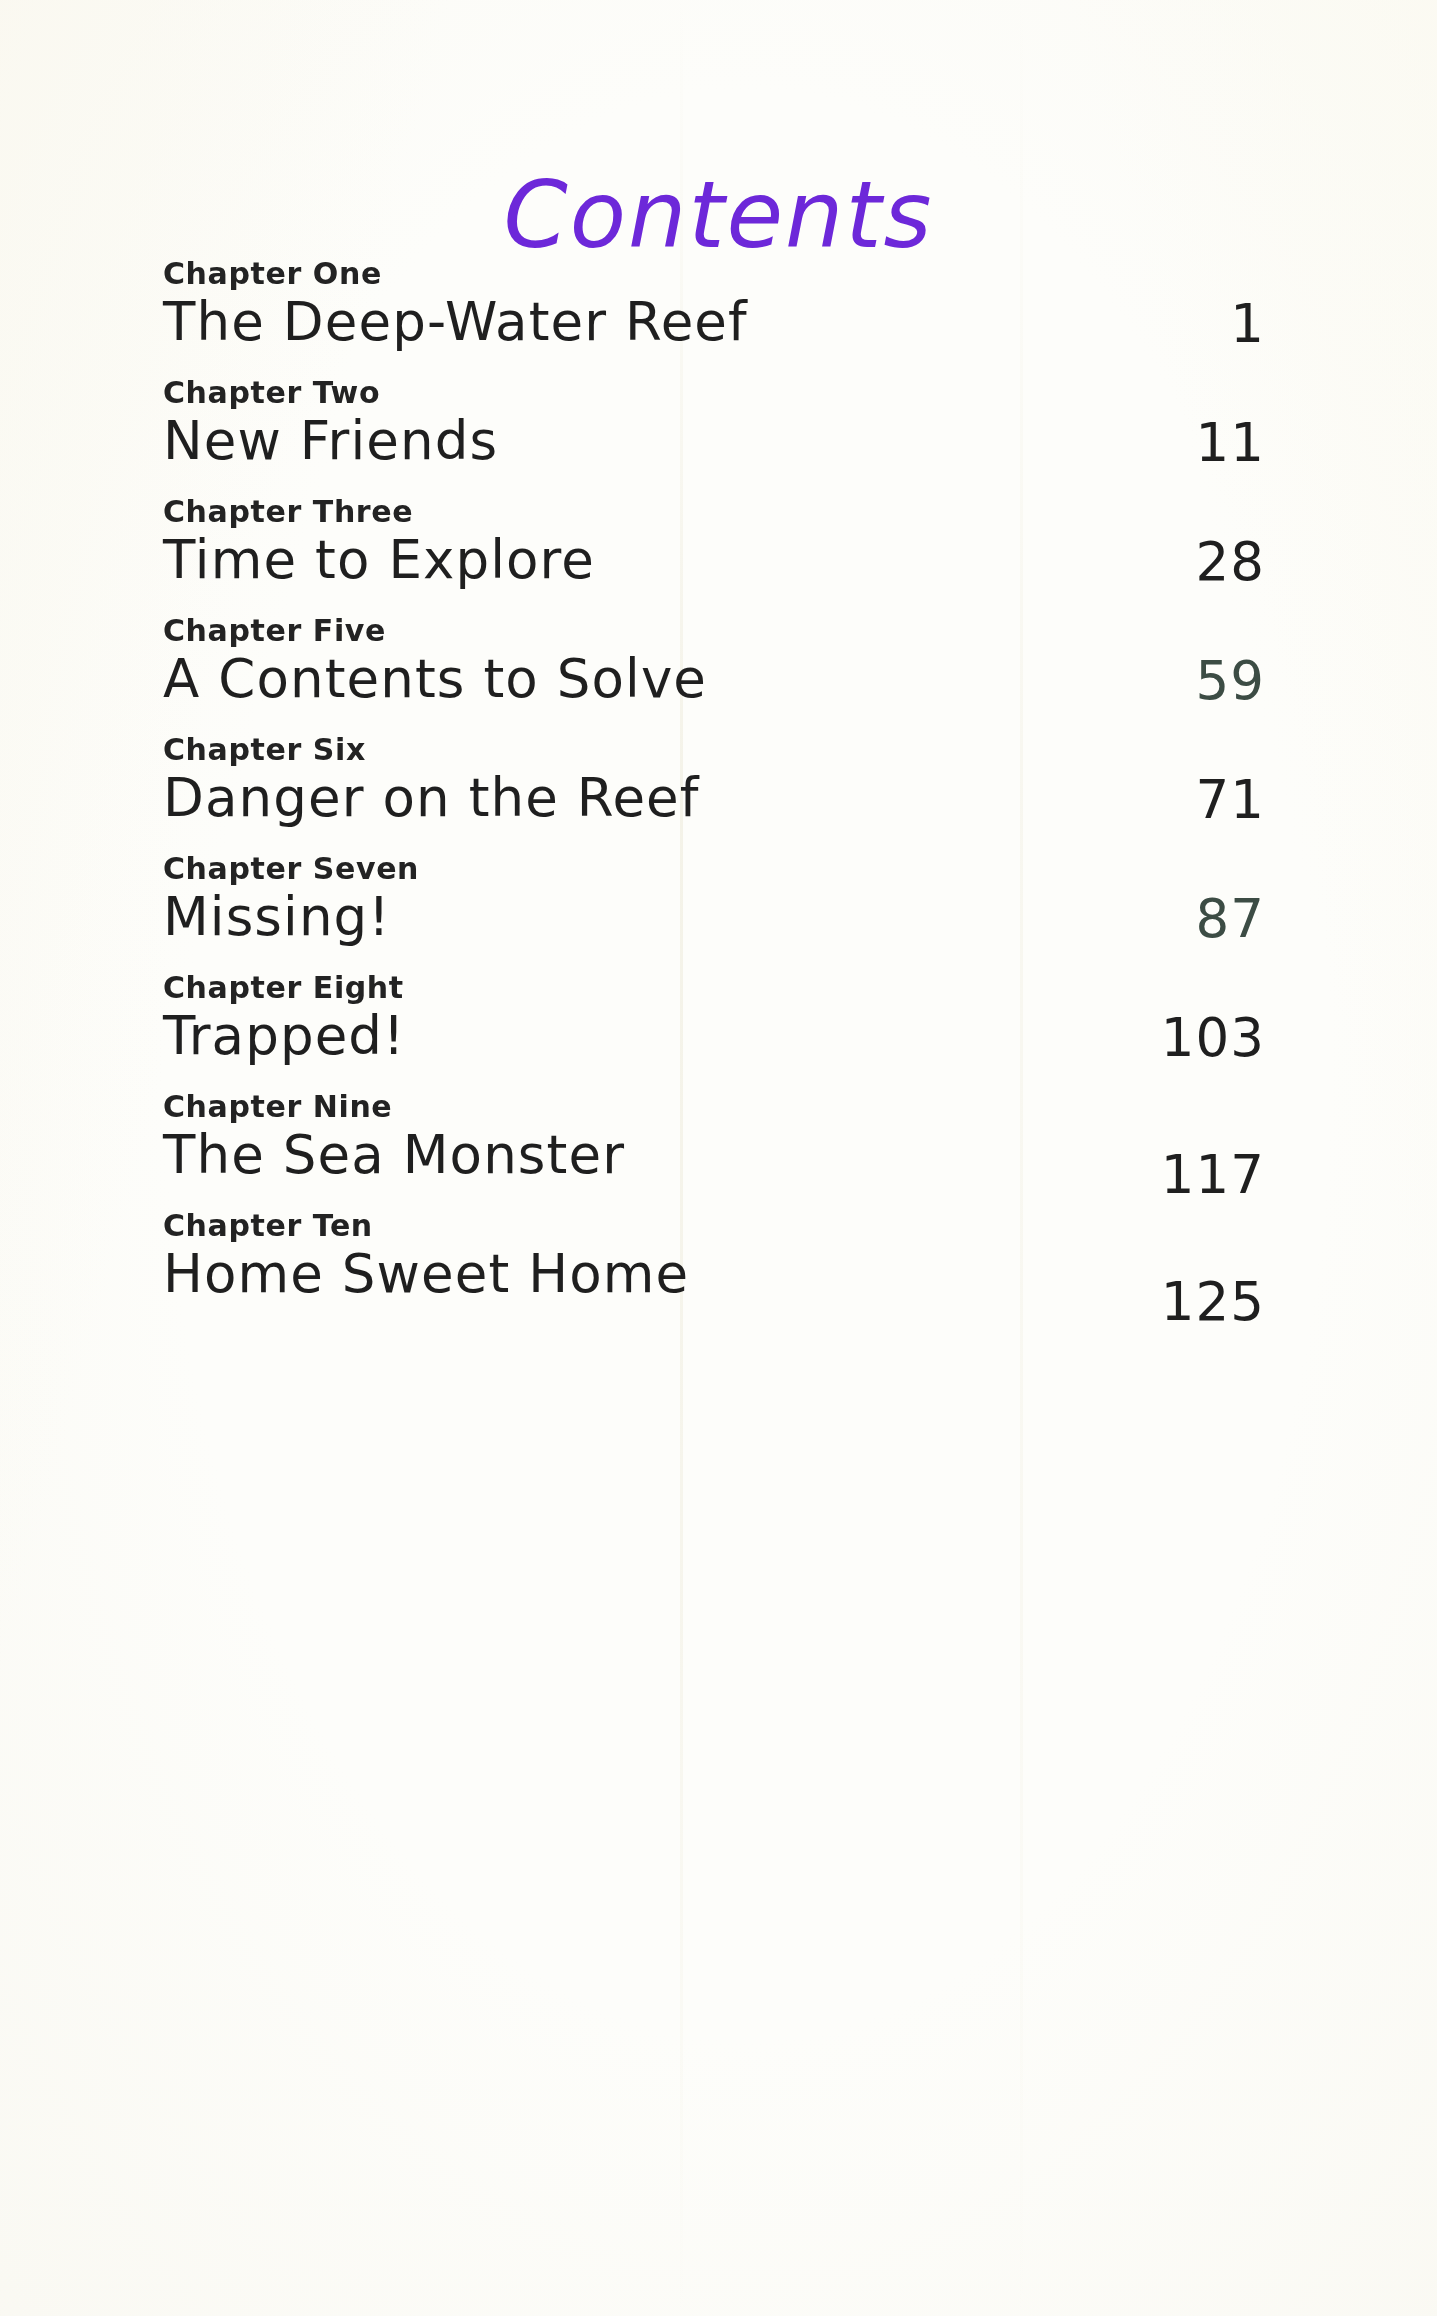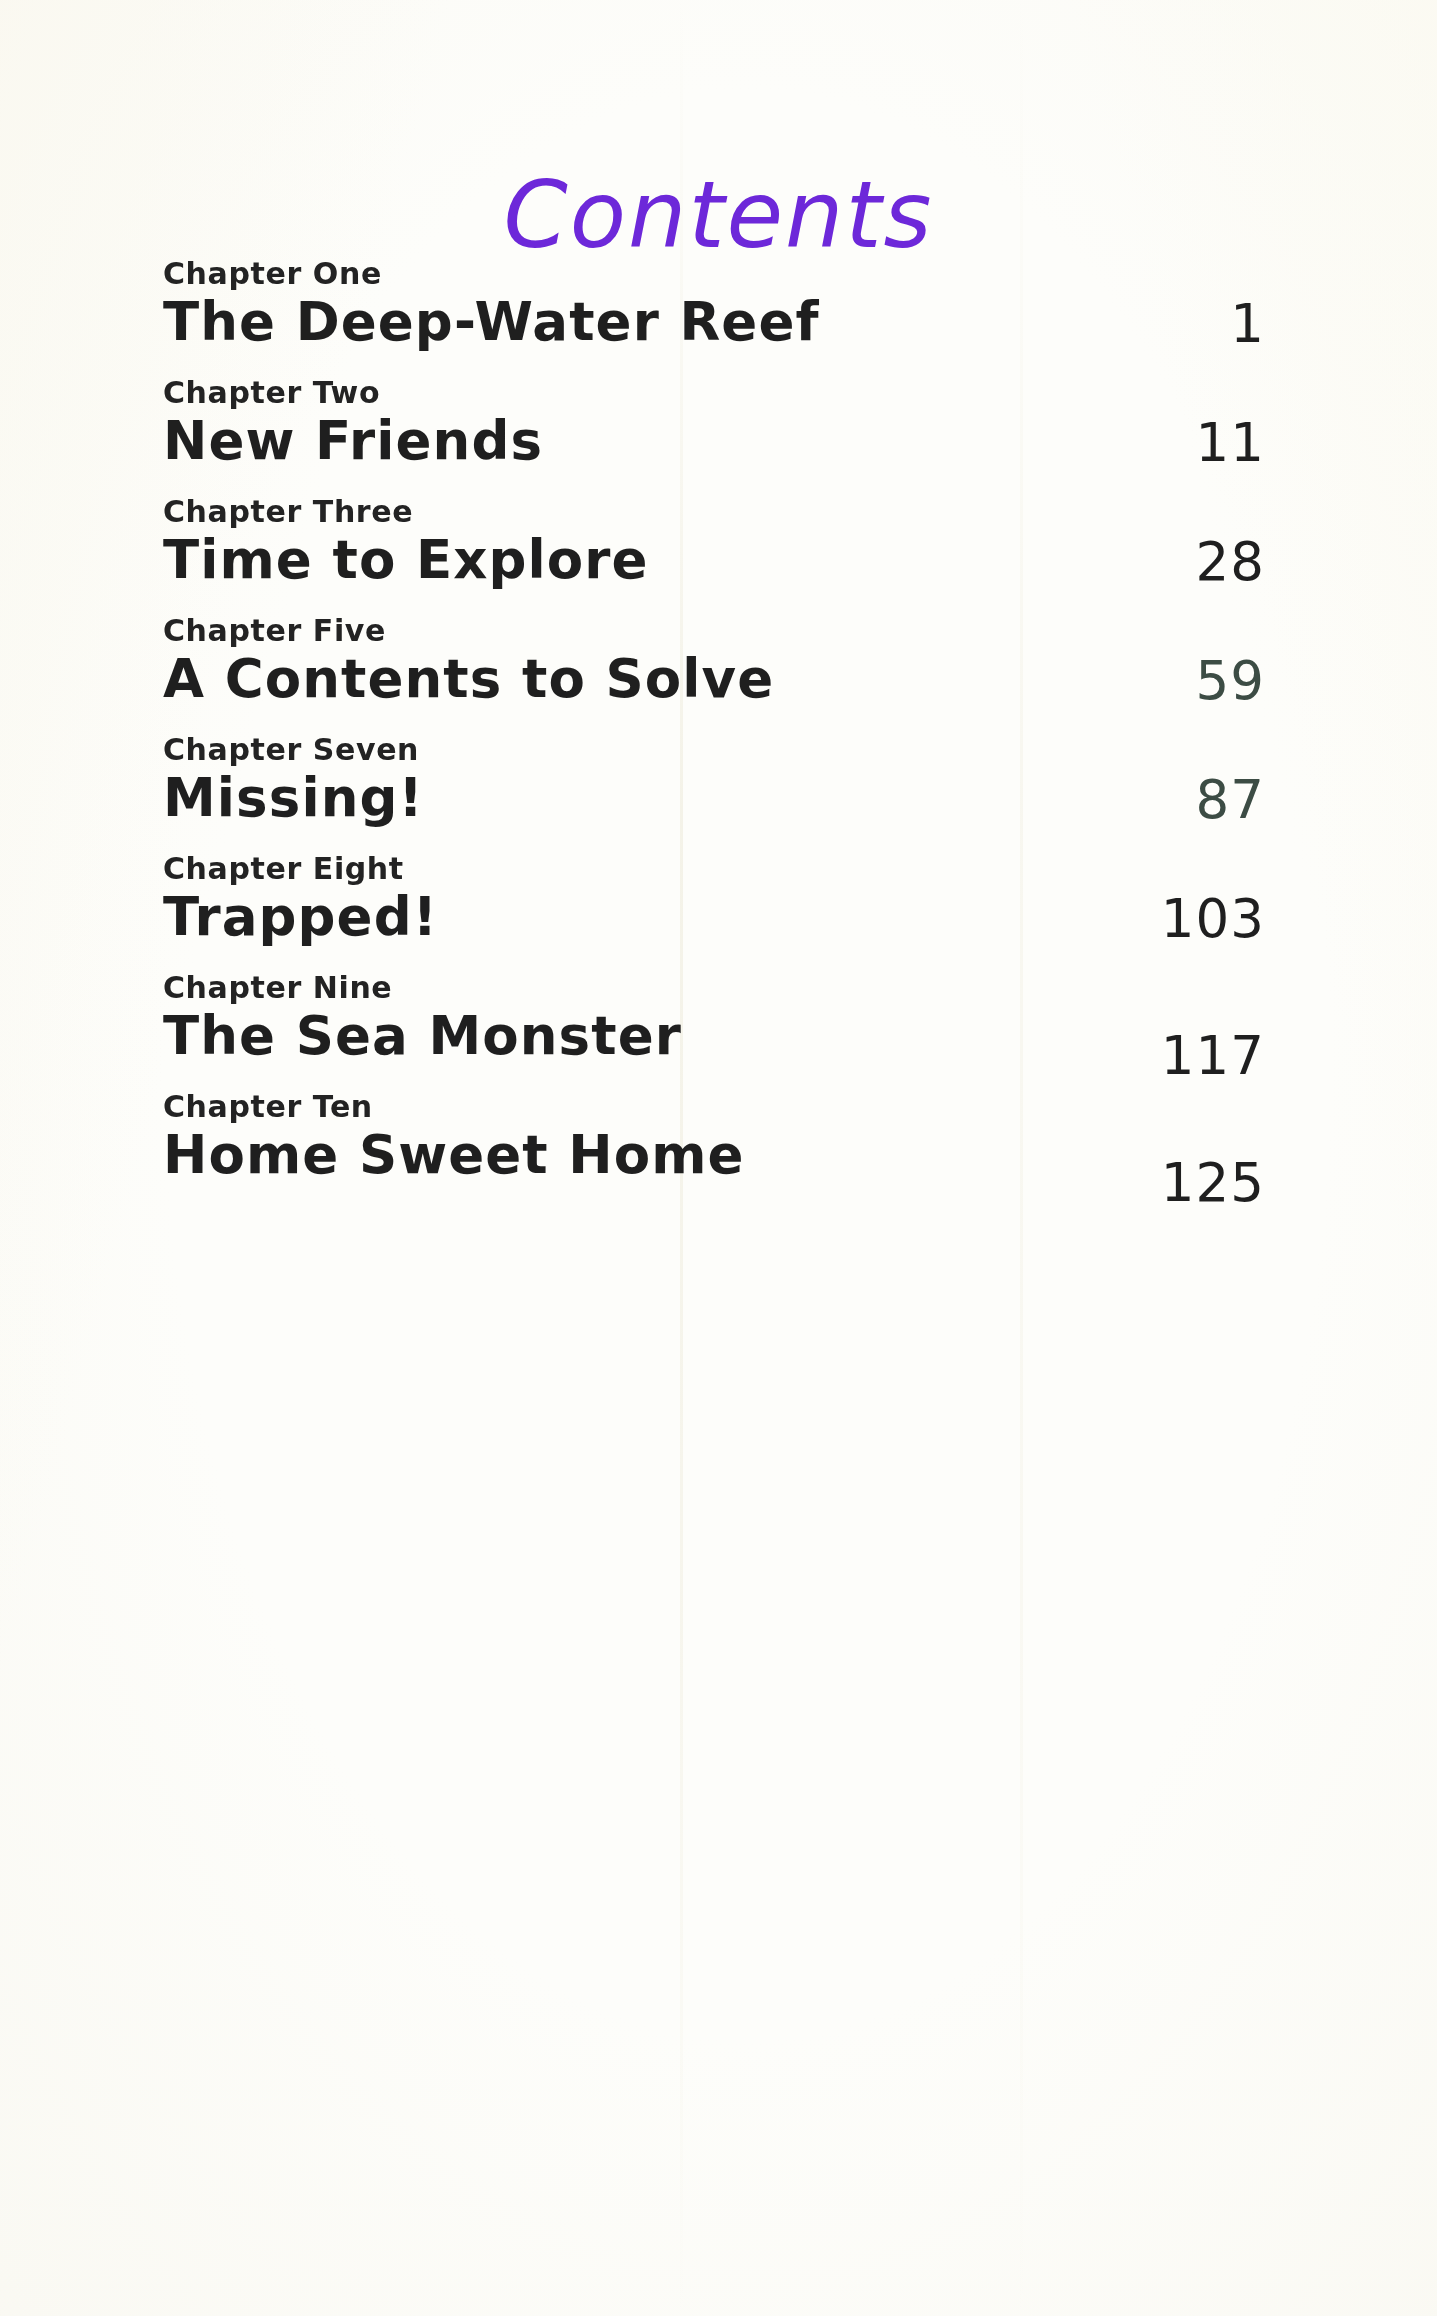--- a/index.html
+++ b/index.html
@@ -80,21 +80,21 @@
     color: #232323;
     line-height: 1.05;
     white-space: nowrap;
   }
 
   .chapter-title {
     position: absolute;
     left: 0;
     top: 34px;
     font-size: 53px;
-    font-weight: 700;
+    font-weight: 400;
     letter-spacing: 1.1px;
     color: #1f1f1f;
     line-height: 1.12;
     white-space: nowrap;
   }
 
   .chapter-page {
     position: absolute;
     right: 0;
     top: 36px;
@@ -141,20 +141,25 @@
       <div class="chapter-page">28</div>
     </div>
 
 
     <div class="toc-entry">
       <div class="chapter-label">Chapter Five</div>
       <div class="chapter-title">A Contents to Solve</div>
       <div class="chapter-page tint-green">59</div>
     </div>
 
+    <div class="toc-entry">
+      <div class="chapter-label">Chapter Six</div>
+      <div class="chapter-title">Danger on the Reef</div>
+      <div class="chapter-page">71</div>
+    </div>
 
     <div class="toc-entry">
       <div class="chapter-label">Chapter Seven</div>
       <div class="chapter-title">Missing!</div>
       <div class="chapter-page tint-green">87</div>
     </div>
 
     <div class="toc-entry">
       <div class="chapter-label">Chapter Eight</div>
       <div class="chapter-title">Trapped!</div>

